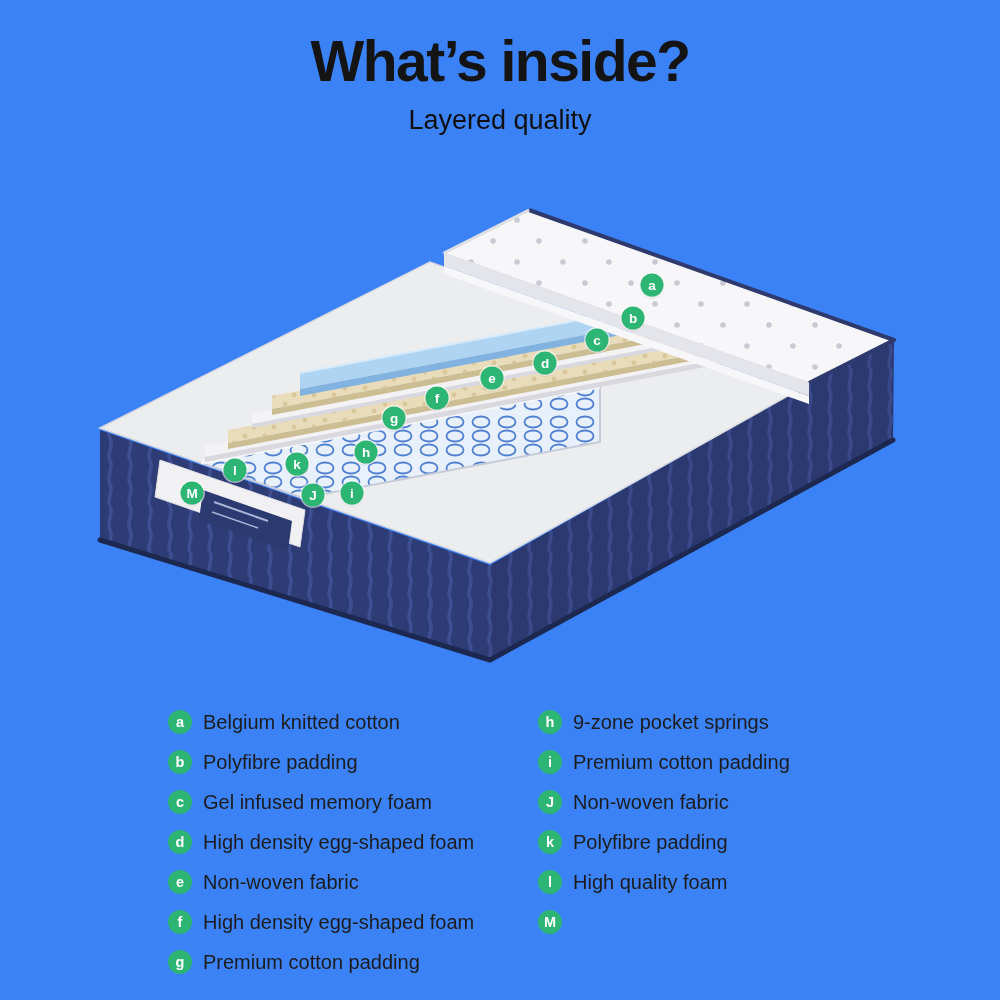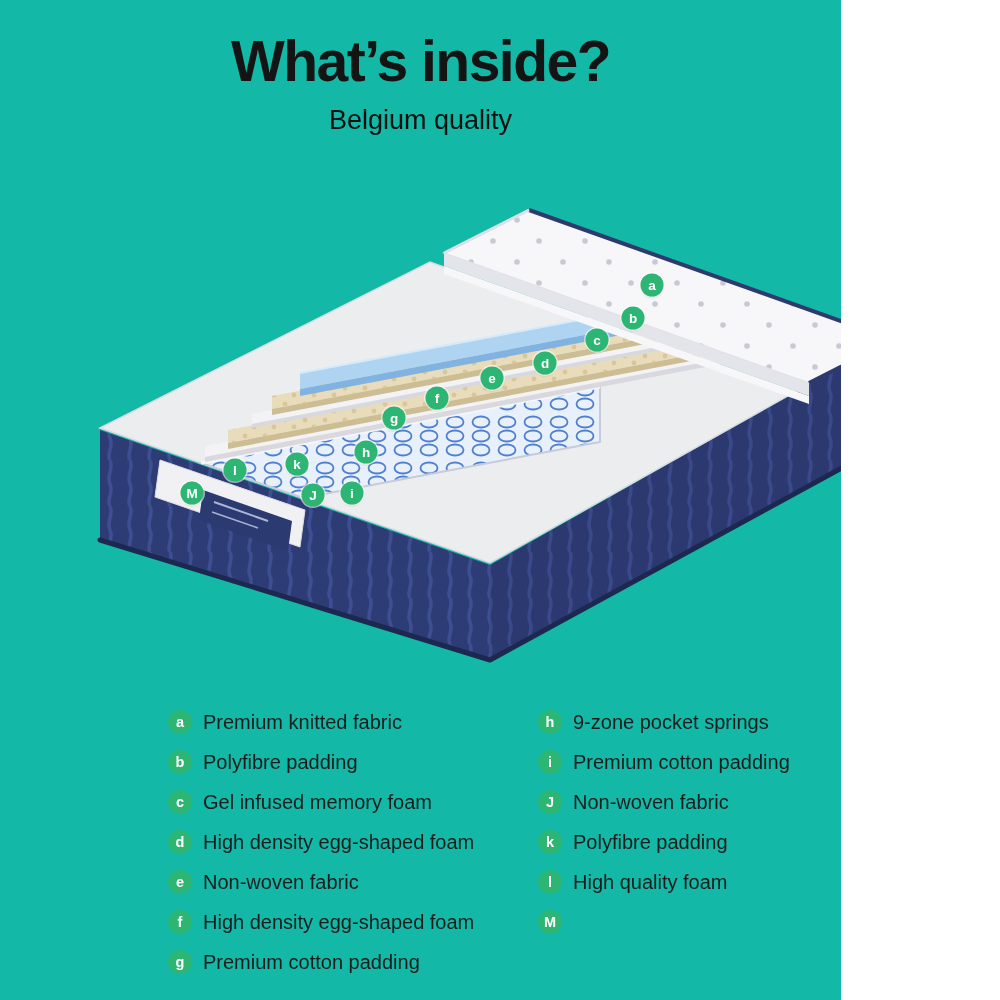--- a/index.html
+++ b/index.html
@@ -1,17 +1,17 @@
 <!DOCTYPE html>
 <html style="--accent: #2CB573;"><head>
 <meta charset="utf-8">
 <style>
   html,body{margin:0;padding:0;background:#fff;}
   body{font-family:"Liberation Sans",sans-serif;}
-  #page{position:relative;width:841px;height:1000px;background:#14b8a6;overflow:hidden;}
+  #page{position:relative;width:1000px;height:1000px;background:#3b82f6;overflow:hidden;}
 
   .header{position:absolute;top:28px;left:0;width:100%;text-align:center;}
   .page-title{margin:0;font-size:57px;font-weight:800;letter-spacing:-1.5px;color:#141414;}
   .page-subtitle{margin:11px 0 0;font-size:27px;font-weight:500;color:#0f0f0f;}
 
   #diagram{position:absolute;top:0;left:0;width:1000px;height:1000px;}
   #diagram svg{position:absolute;top:0;left:0;}
 
   .marker{
     position:absolute;width:23px;height:23px;border-radius:50%;
@@ -34,21 +34,21 @@
   }
   .legend-label{margin-left:11px;font-size:20px;font-weight:500;color:#1c1c1c;white-space:nowrap;}
 </style>
 </head>
 <body>
 
 <div id="page">
 
   <div class="header">
     <h1 class="page-title">What’s inside?</h1>
-    <p class="page-subtitle">Belgium quality</p>
+    <p class="page-subtitle">Layered quality</p>
   </div>
 
   <div id="diagram">
     <svg width="1000" height="1000" viewBox="0 0 1000 1000">
       <defs>
         <pattern id="navS" patternUnits="userSpaceOnUse" width="20" height="46">
           <rect width="20" height="46" fill="#2E3C76"></rect>
           <path d="M10,0 C14,8 6,16 10,24 C14,32 6,40 10,46" stroke="#3E4E92" stroke-width="3.5" fill="none"></path>
         </pattern>
         <pattern id="coils" patternUnits="userSpaceOnUse" width="26" height="46">
@@ -140,21 +140,21 @@
         <div class="marker" style="left: 297px; top: 464px;">k</div>
         <div class="marker" style="left: 235px; top: 470px;">l</div>
         <div class="marker" style="left: 192px; top: 493px;">M</div>
       </div>
   </div>
 
   <div id="legend">
     <div class="legend-col" id="legend-col-left">
         <div class="legend-row">
           <span class="badge">a</span>
-          <span class="legend-label">Premium knitted fabric</span>
+          <span class="legend-label">Belgium knitted cotton</span>
         </div>
         <div class="legend-row">
           <span class="badge">b</span>
           <span class="legend-label">Polyfibre padding</span>
         </div>
         <div class="legend-row">
           <span class="badge">c</span>
           <span class="legend-label">Gel infused memory foam</span>
         </div>
         <div class="legend-row">

